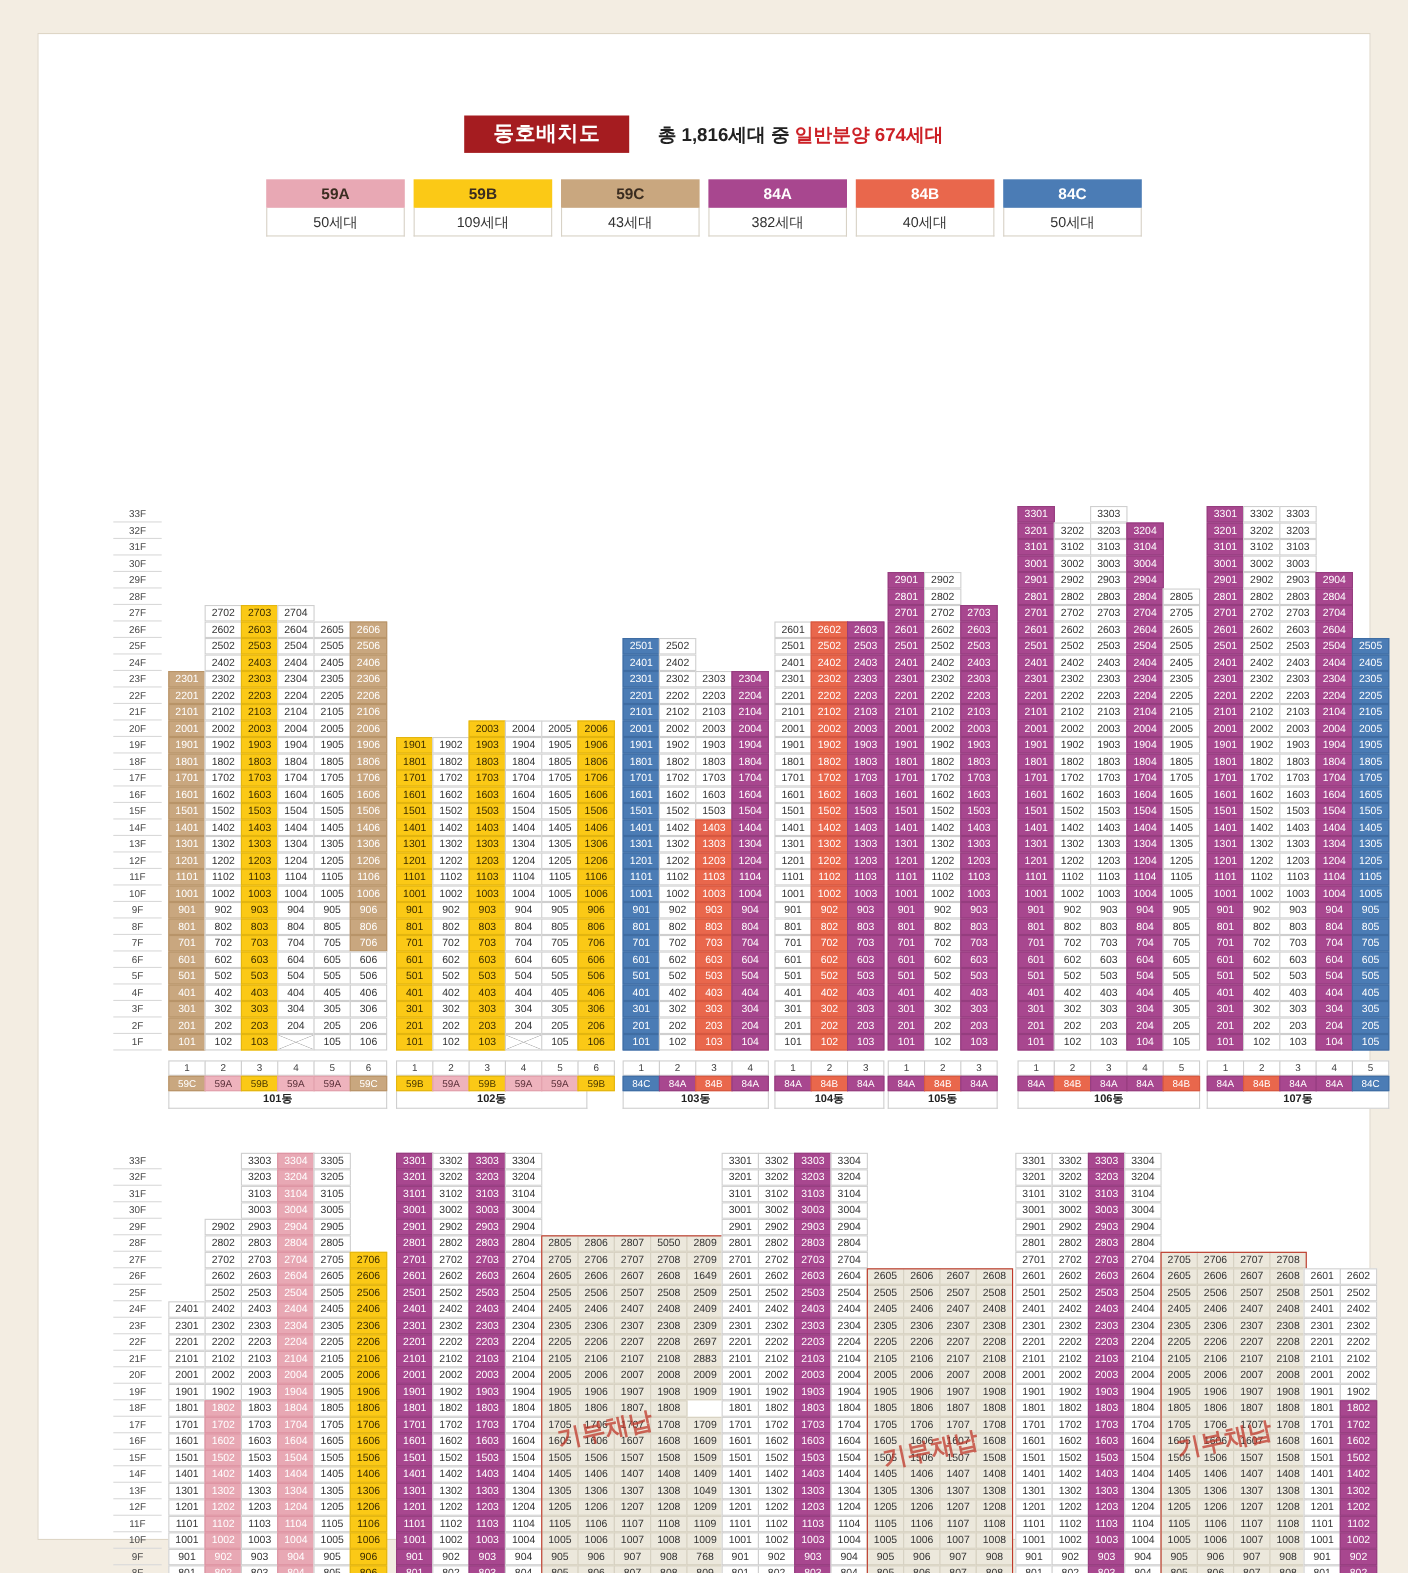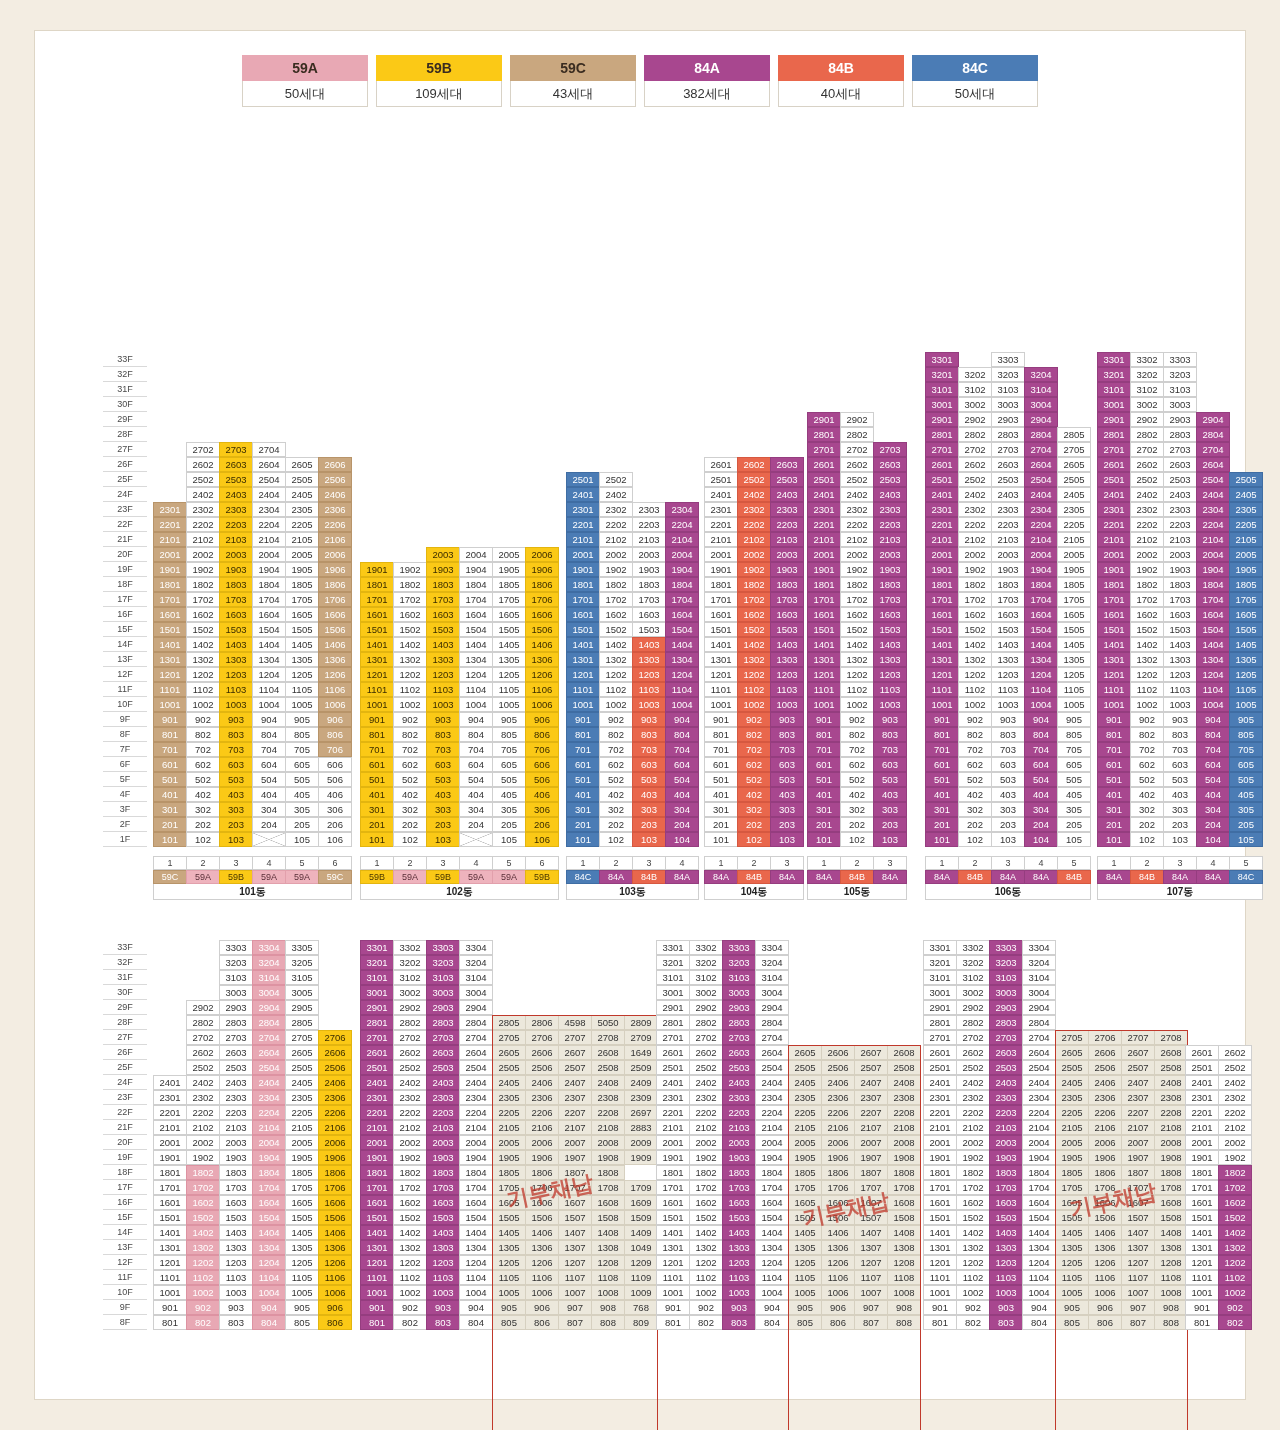--- a/index.html
+++ b/index.html
@@ -127,20 +127,26 @@
     height:16px; line-height:15px; text-align:center;
     font-size:10px; font-weight:bold; color:#222;
     border:1px solid #cfcfcf; border-top:none; background:#fff;
   }
 </style>
 </head>
 <body>
 
 <div id="frame">
 
+  <div class="header-row">
+    <div class="title-badge">동호배치도</div>
+    <div class="subtitle">
+      <span>총 1,816세대 중 </span><span class="hl">일반분양 674세대</span>
+    </div>
+  </div>
 
   <div class="legend" id="legend">
       <div class="legend-item">
         <div class="legend-head" style="background: rgb(232, 168, 180);">59A</div>
         <div class="legend-body">50세대</div>
       </div>
       <div class="legend-item">
         <div class="legend-head" style="background: rgb(251, 201, 22);">59B</div>
         <div class="legend-body">109세대</div>
       </div>
@@ -536,21 +542,21 @@
             <div class="foot-cell">6</div>
           </div>
           <div class="foot-row">
             <div class="foot-cell t59B">59B</div>
             <div class="foot-cell t59A">59A</div>
             <div class="foot-cell t59B">59B</div>
             <div class="foot-cell t59A">59A</div>
             <div class="foot-cell t59A">59A</div>
             <div class="foot-cell t59B">59B</div>
           </div>
-          <div class="foot-name" style="width: 199px;">102동</div>
+          <div class="foot-name" style="width: 174px;">102동</div>
         </div>
       </div>
       <div class="bld" style="left: 531px; top: 0px;">
         <div class="grid">
           <div class="cell t84C" style="left: 0px; top: 365px;">2501</div>
           <div class="cell t84C" style="left: 0px; top: 380px;">2401</div>
           <div class="cell t84C" style="left: 0px; top: 395px;">2301</div>
           <div class="cell t84C" style="left: 0px; top: 410px;">2201</div>
           <div class="cell t84C" style="left: 0px; top: 425px;">2101</div>
           <div class="cell t84C" style="left: 0px; top: 440px;">2001</div>
@@ -1493,21 +1499,21 @@
           <div class="cell tDON" style="left: 165px; top: 1073px;">1706</div>
           <div class="cell tDON" style="left: 165px; top: 1088px;">1606</div>
           <div class="cell tDON" style="left: 165px; top: 1103px;">1506</div>
           <div class="cell tDON" style="left: 165px; top: 1118px;">1406</div>
           <div class="cell tDON" style="left: 165px; top: 1133px;">1306</div>
           <div class="cell tDON" style="left: 165px; top: 1148px;">1206</div>
           <div class="cell tDON" style="left: 165px; top: 1163px;">1106</div>
           <div class="cell tDON" style="left: 165px; top: 1178px;">1006</div>
           <div class="cell tDON" style="left: 165px; top: 1193px;">906</div>
           <div class="cell tDON" style="left: 165px; top: 1208px;">806</div>
-          <div class="cell tDON" style="left: 198px; top: 908px;">4598</div>
+          <div class="cell tDON" style="left: 198px; top: 908px;">2807</div>
           <div class="cell tDON" style="left: 198px; top: 923px;">2707</div>
           <div class="cell tDON" style="left: 198px; top: 938px;">2607</div>
           <div class="cell tDON" style="left: 198px; top: 953px;">2507</div>
           <div class="cell tDON" style="left: 198px; top: 968px;">2407</div>
           <div class="cell tDON" style="left: 198px; top: 983px;">2307</div>
           <div class="cell tDON" style="left: 198px; top: 998px;">2207</div>
           <div class="cell tDON" style="left: 198px; top: 1013px;">2107</div>
           <div class="cell tDON" style="left: 198px; top: 1028px;">2007</div>
           <div class="cell tDON" style="left: 198px; top: 1043px;">1907</div>
           <div class="cell tDON" style="left: 198px; top: 1058px;">1807</div>

